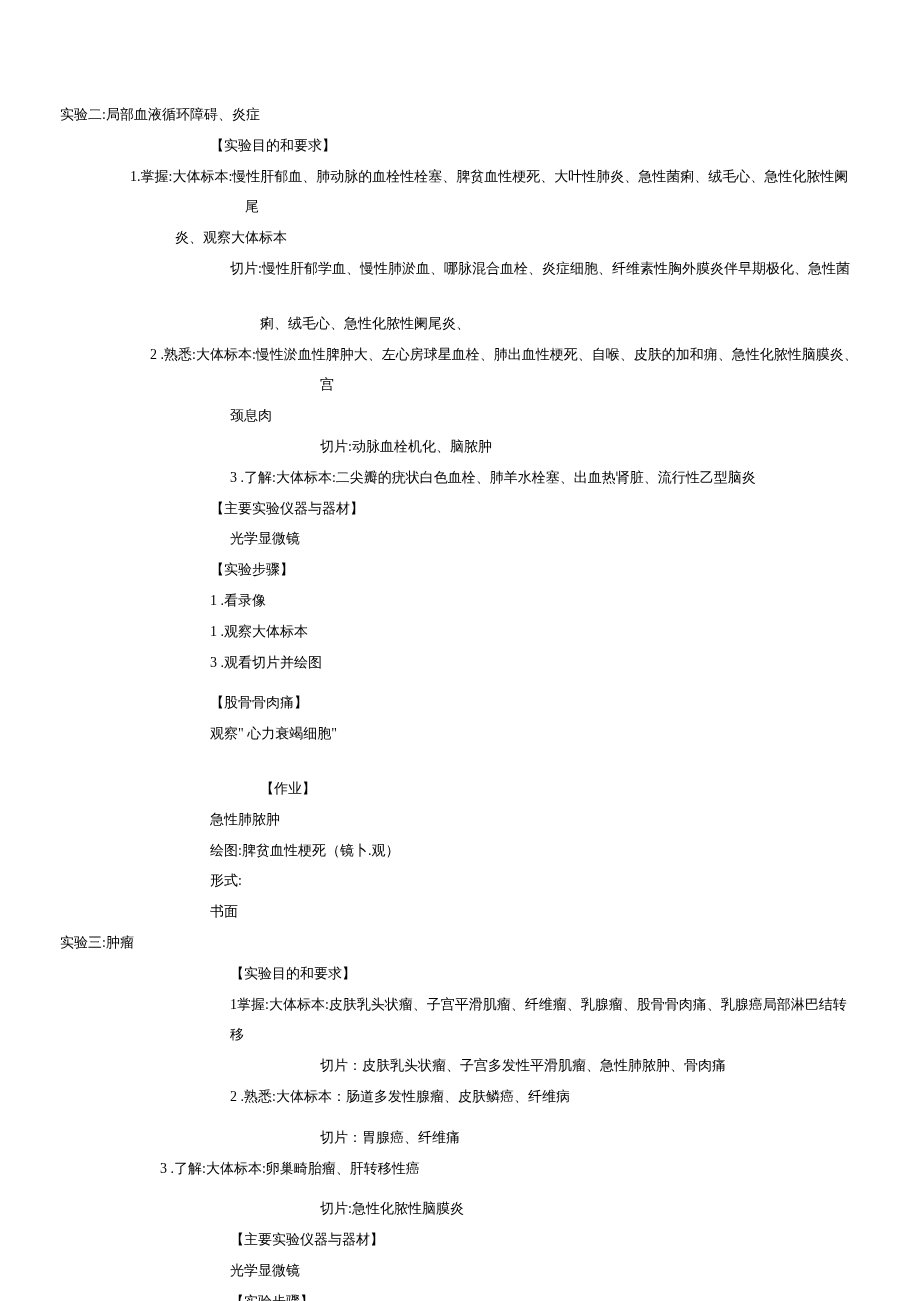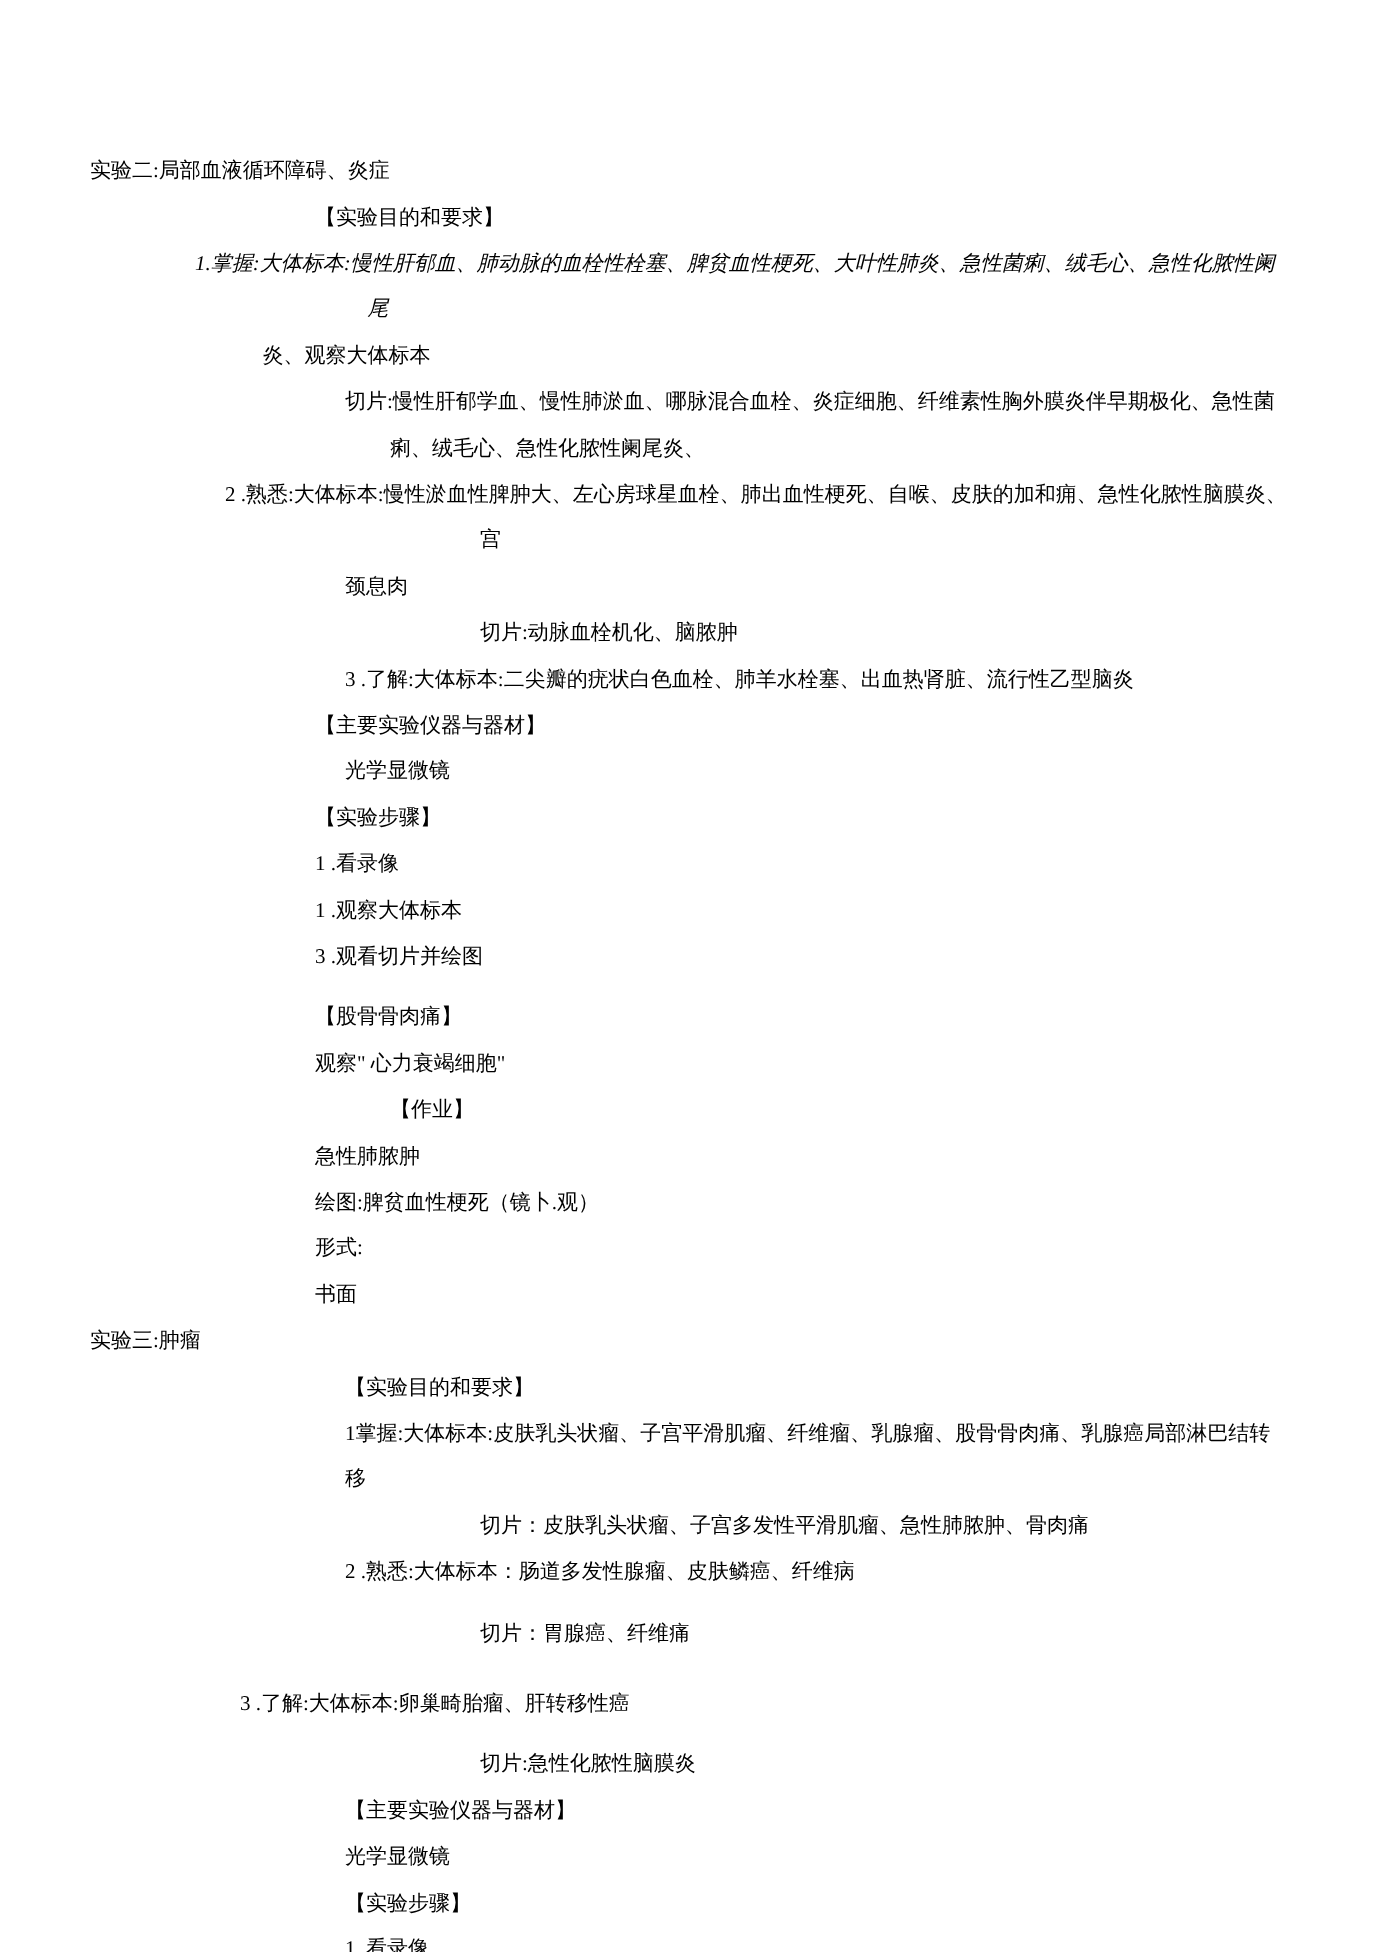--- a/index.html
+++ b/index.html
@@ -9,27 +9,26 @@
     font-family: "SimSun", "宋体", serif;
     font-size: 14px;
     color: #000;
     line-height: 2.2;
     width: 920px;
     box-sizing: border-box;
   }
   .center { text-align: left; }
   .indent-1 { padding-left: 150px; }
   .indent-4 { padding-left: 170px; }
-  .indent-5 { padding-left: 200px; }
-  .indent-7 { padding-left: 100px; margin-top: 16px; }
+  .indent-5 { padding-left: 200px; margin-top: 24px; }
+  .indent-7 { padding-left: 100px; }
   .hang {
     padding-left: 150px;
     text-indent: -115px;
     margin-left: 35px;
-    font-style: italic;
   }
   .hang2 {
     padding-left: 200px;
     text-indent: -170px;
     margin-left: 60px;
   }
 </style>
 </head>
 <body>
 

